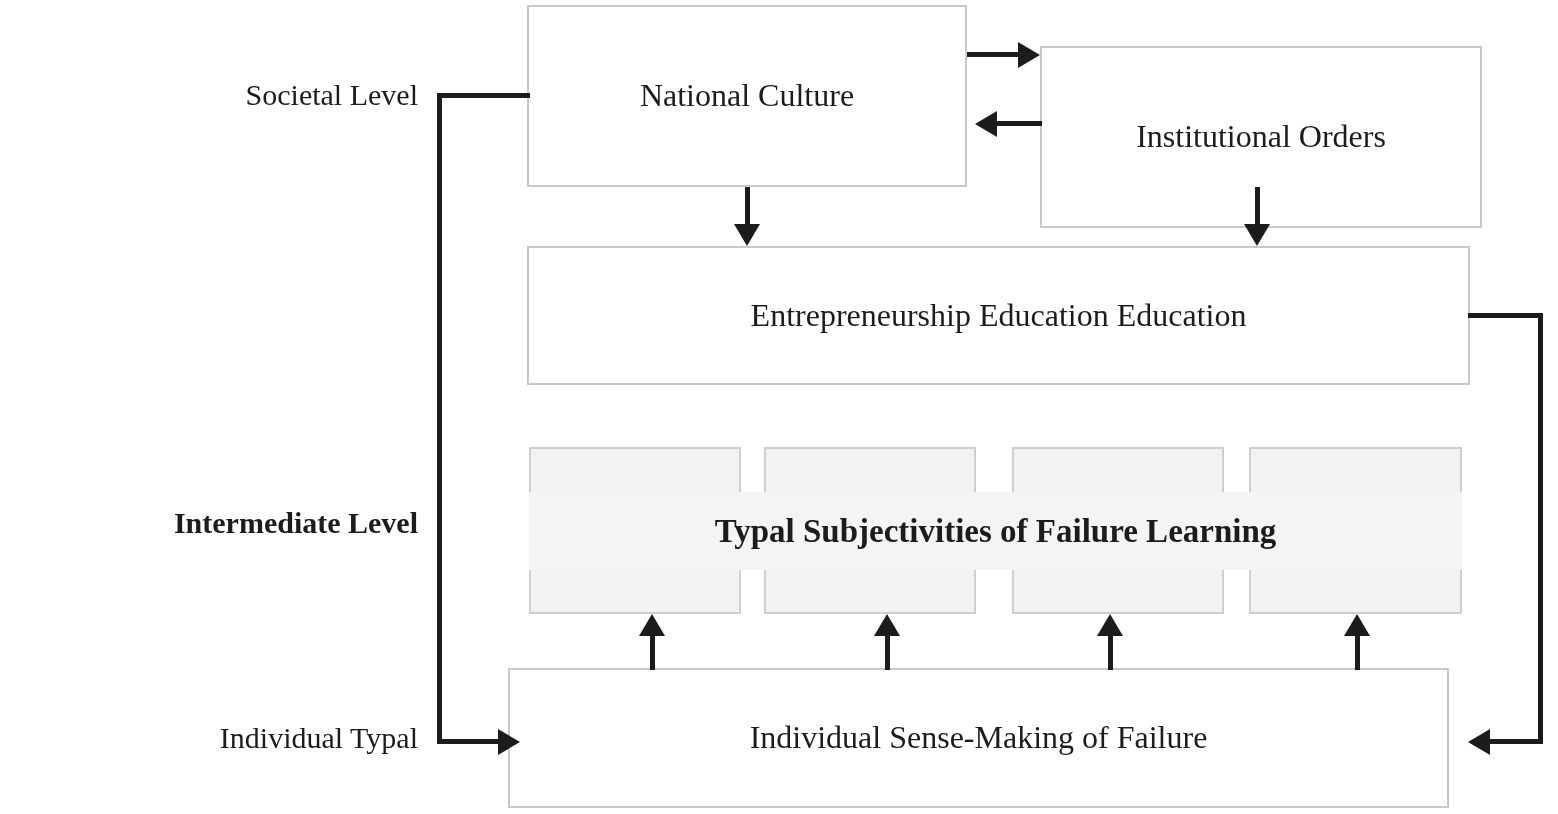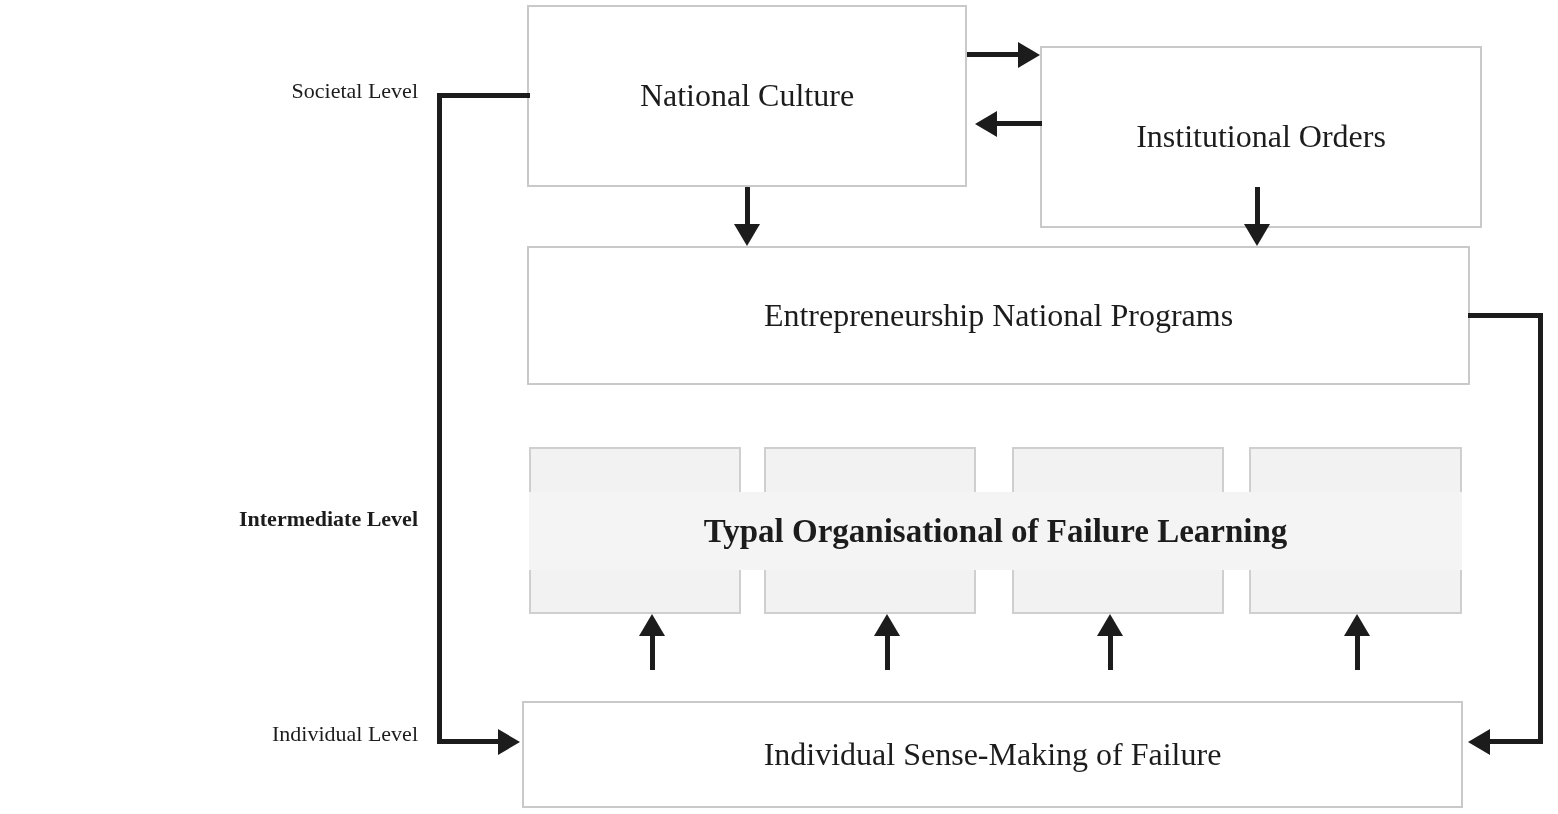--- a/index.html
+++ b/index.html
@@ -17,21 +17,21 @@
     height: 814px;
     background: #ffffff;
     overflow: hidden;
   }
 
   
   .level-label {
     position: absolute;
     text-align: right;
     color: #1c1c1c;
-    font-size: 22px;
+    font-size: 30px;
     line-height: 1;
     white-space: nowrap;
     font-family: "Liberation Serif", "DejaVu Serif", serif;
   }
   .level-label.bold {
     font-weight: bold;
   }
 
   
   .node {
@@ -112,36 +112,36 @@
 </head>
 <body>
 
 <div id="canvas">
 
   <div class="level-label" style="right:1140px; top:80px;">Societal Level</div>
 
 
   <div class="level-label bold" style="right:1140px; top:508px;">Intermediate Level</div>
 
-  <div class="level-label" style="right:1140px; top:723px;">Individual Level</div>
+  <div class="level-label" style="right:1140px; top:723px;">Individual Typal</div>
 
   <div class="node white" style="left:527px; top:5px; width:440px; height:182px;">National Culture</div>
 
   <div class="node white" style="left:1040px; top:5px; width:442px; height:182px;margin-top:41px;">Institutional Orders</div>
 
-  <div class="node white" style="left:527px; top:246px; width:943px; height:139px;">Entrepreneurship National Programs</div>
+  <div class="node white" style="left:527px; top:246px; width:943px; height:139px;">Entrepreneurship Education Education</div>
 
   <div class="node gray" style="left:529px; top:447px; width:212px; height:167px;"></div>
   <div class="node gray" style="left:764px; top:447px; width:212px; height:167px;"></div>
   <div class="node gray" style="left:1012px; top:447px; width:212px; height:167px;"></div>
   <div class="node gray" style="left:1249px; top:447px; width:213px; height:167px;"></div>
 
-  <div class="span-label" style="left:529px; top:492px; width:933px; height:78px;">Typal Organisational of Failure Learning</div>
+  <div class="span-label" style="left:529px; top:492px; width:933px; height:78px;">Typal Subjectivities of Failure Learning</div>
 
-  <div class="node white" style="left:522px; top:668px; width:941px; height:107px;margin-top:33px;">Individual Sense-Making of Failure</div>
+  <div class="node white" style="left:508px; top:668px; width:941px; height:140px;">Individual Sense-Making of Failure</div>
 
   <div class="conn">
     <div class="hline" style="left:967px; top:52px; width:56px;"></div>
     <div class="arrow right" style="left:1018px; top:42px;"></div>
   </div>
 
   <div class="conn">
     <div class="hline" style="left:997px; top:121px; width:45px;"></div>
     <div class="arrow left" style="left:975px; top:111px;"></div>
   </div>

